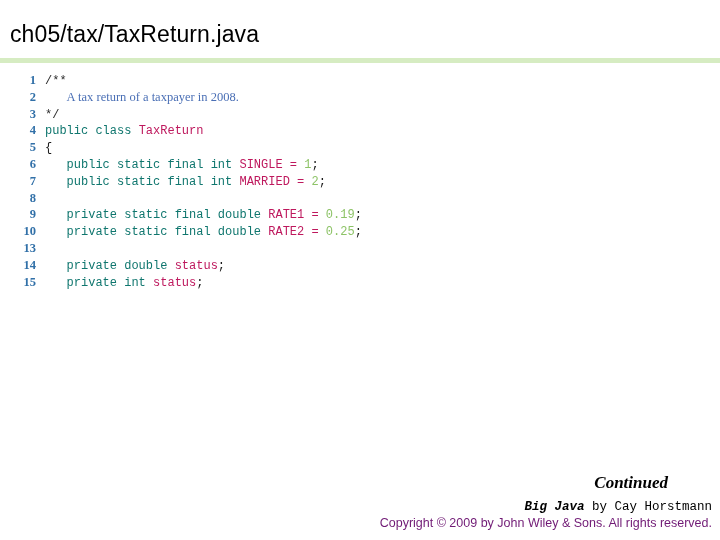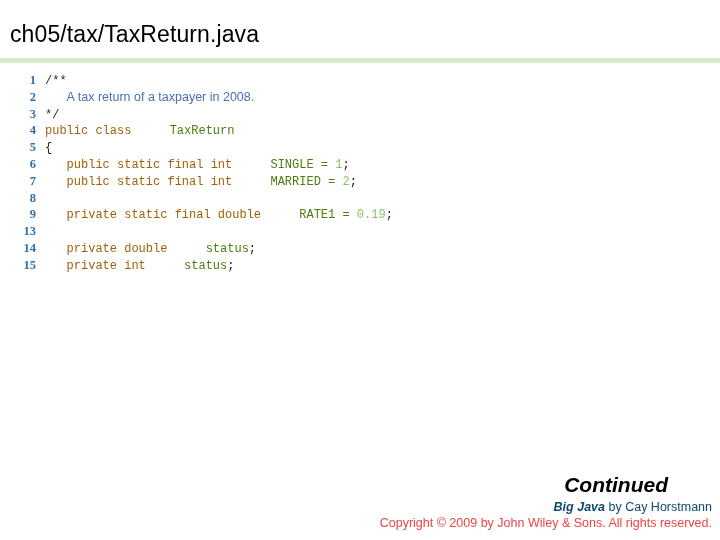--- a/index.html
+++ b/index.html
@@ -68,62 +68,62 @@
   .code-text {
     flex: 1 1 auto;
     padding-left: 9px;
     font-family: "Liberation Mono", monospace;
     font-size: 12px;
     color: #1a1a1a;
     white-space: pre;
   }
 
   
-  .tok-kw      { color: #a16207; }
-  .tok-comment { color: #4a6fb5; font-family: Liberation Sans, sans-serif; font-size: 12.5px; }
+  .tok-kw      { color: #0f766e; }
+  .tok-comment { color: #4a6fb5; font-family: Liberation Serif, serif; font-size: 12.5px; }
   .tok-cdelim  { color: #2b2b2b; }
   .tok-num     { color: #8dc367; }
-  .tok-id      { color: #4d7c0f; margin-left: 31px; }
+  .tok-id      { color: #be185d; }
   .tok-punct   { color: #1a1a1a; }
 
   
   .continued-label {
     position: absolute;
     right: 52px;
     top: 473px;
-    font-family: Liberation Sans, sans-serif;
-    font-size: 21px;
+    font-family: Liberation Serif, serif;
+    font-size: 17px;
     font-weight: bold;
     font-style: italic;
     color: #000000;
     white-space: nowrap;
   }
 
   .footer-credit {
     position: absolute;
     right: 8px;
     top: 500px;
-    font-family: Liberation Sans, sans-serif;
+    font-family: Liberation Mono, monospace;
     font-size: 12.5px;
-    color: #0c4a6e;
+    color: #000000;
     white-space: nowrap;
     text-align: right;
   }
   .footer-credit .book-title {
     font-weight: bold;
     font-style: italic;
   }
 
   .footer-copyright {
     position: absolute;
     right: 8px;
     top: 516px;
     font-family: "Liberation Sans", sans-serif;
     font-size: 12.5px;
-    color: #ef4444;
+    color: #701a75;
     white-space: nowrap;
     text-align: right;
   }
 </style>
 </head>
 <body>
 
 <div class="slide-title">ch05/tax/TaxReturn.java</div>
 
 <div class="title-rule"></div>
@@ -159,20 +159,24 @@
     </div>
     <div class="code-row">
       <span class="line-number">8</span>
       <span class="code-text"></span>
     </div>
     <div class="code-row">
       <span class="line-number">9</span>
       <span class="code-text"><span class="tok-punct">   </span><span class="tok-kw">private static final double </span><span class="tok-id">RATE1 = </span><span class="tok-num">0.19</span><span class="tok-punct">;</span></span>
     </div>
     <div class="code-row">
+      <span class="line-number">10</span>
+      <span class="code-text"><span class="tok-punct">   </span><span class="tok-kw">private static final double </span><span class="tok-id">RATE2 = </span><span class="tok-num">0.25</span><span class="tok-punct">;</span></span>
+    </div>
+    <div class="code-row">
       <span class="line-number">13</span>
       <span class="code-text"></span>
     </div>
     <div class="code-row">
       <span class="line-number">14</span>
       <span class="code-text"><span class="tok-punct">   </span><span class="tok-kw">private double </span><span class="tok-id">status</span><span class="tok-punct">;</span></span>
     </div>
     <div class="code-row">
       <span class="line-number">15</span>
       <span class="code-text"><span class="tok-punct">   </span><span class="tok-kw">private int </span><span class="tok-id">status</span><span class="tok-punct">;</span></span>

